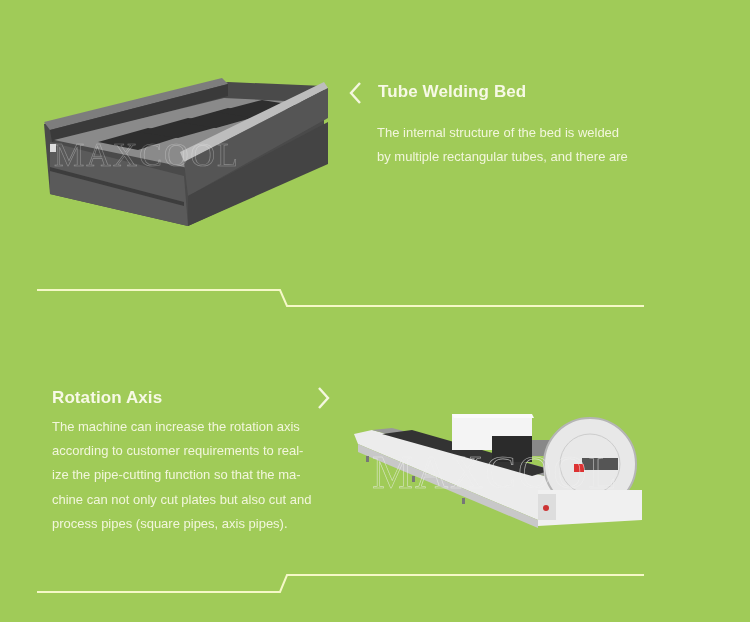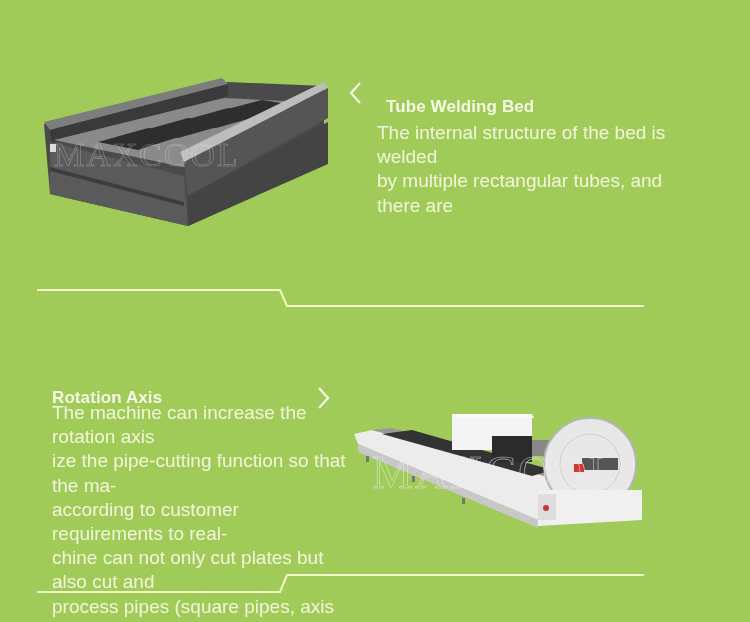--- a/index.html
+++ b/index.html
@@ -7,21 +7,21 @@
     width:750px; height:622px; overflow:hidden;
     background:#a0cb58;
     font-family:"Liberation Sans", sans-serif;
     position:relative;
   }
   .abs { position:absolute; }
   .title {
     font-weight:bold; font-size:17px; color:#f7f9e6; letter-spacing:0.1px;
   }
   .para {
-    font-size:19px; line-height:24.2px; color:#f2f6dc;
+    font-size:13px; line-height:24.2px; color:#f2f6dc;
   }
   .chev { color:#f4f7e0; }
   svg { display:block; }
   .watermark {
     font-family:"Liberation Serif", serif;
     color:transparent;
     -webkit-text-stroke:0.6px rgba(240,240,240,0.7);
     letter-spacing:2px;
   }
 </style>
@@ -52,44 +52,44 @@
     <rect x="12" y="72" width="6" height="8" fill="#ddd"></rect>
   </svg>
   <div class="watermark abs" style="left:16px;top:64px;font-size:34px;opacity:0.5;">MAXCOOL</div>
 </div>
 
 <div class="abs chev" style="left:348px;top:81px;">
   <svg width="14" height="24" viewBox="0 0 14 24">
       <polyline points="12,2 3,12 12,22" fill="none" stroke="#f4f7e0" stroke-width="2.4"></polyline>
     </svg>
 </div>
-<div class="abs title" style="left:386px;top:82px;margin-top:15px;">Tube Welding Bed</div>
+<div class="abs title" style="left:378px;top:82px;">Tube Welding Bed</div>
 
 <div class="abs para" style="left:377px;top:121px;width:290px;">
   <div>The internal structure of the bed is welded</div>
   <div>by multiple rectangular tubes, and there are</div>
 </div>
 
 <div class="abs" style="left:0;top:0;">
   <svg width="750" height="622" style="position:absolute;left:0;top:0;pointer-events:none;">
     <polyline points="37,290 280,290 287,306 644,306" fill="none" stroke="#f5f8c8" stroke-width="2"></polyline>
   </svg>
 </div>
 
 <div class="abs title" style="left:52px;top:388px;">Rotation Axis</div>
 <div class="abs chev" style="left:317px;top:386px;">
   <svg width="14" height="24" viewBox="0 0 14 24">
       <polyline points="2,2 11,12 2,22" fill="none" stroke="#f4f7e0" stroke-width="2.4"></polyline>
     </svg>
 </div>
 
-<div class="abs para" style="left:52px;top:401px;width:295px;">
+<div class="abs para" style="left:52px;top:415px;width:295px;">
   <div>The machine can increase the rotation axis</div>
+  <div>according to customer requirements to real-</div>
   <div>ize the pipe-cutting function so that the ma-</div>
-  <div>according to customer requirements to real-</div>
   <div>chine can not only cut plates but also cut and</div>
   <div>process pipes (square pipes, axis pipes).</div>
 </div>
 
 <div class="abs" style="left:352px;top:408px;width:295px;height:124px;">
   <svg width="295" height="124" viewBox="0 0 295 124">
 
     <polygon points="2,26 20,22 200,70 200,110 186,112 6,36" fill="#ececec"></polygon>
     <polygon points="6,36 186,112 186,120 6,44" fill="#c8c8c8"></polygon>
     <polygon points="20,22 40,20 210,64 200,70" fill="#999"></polygon>

